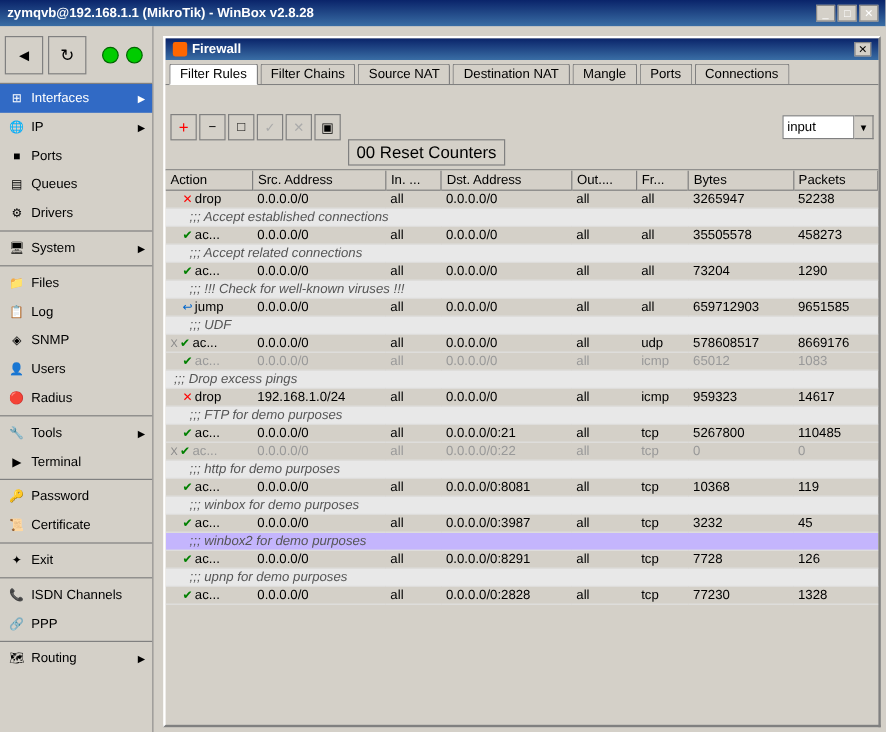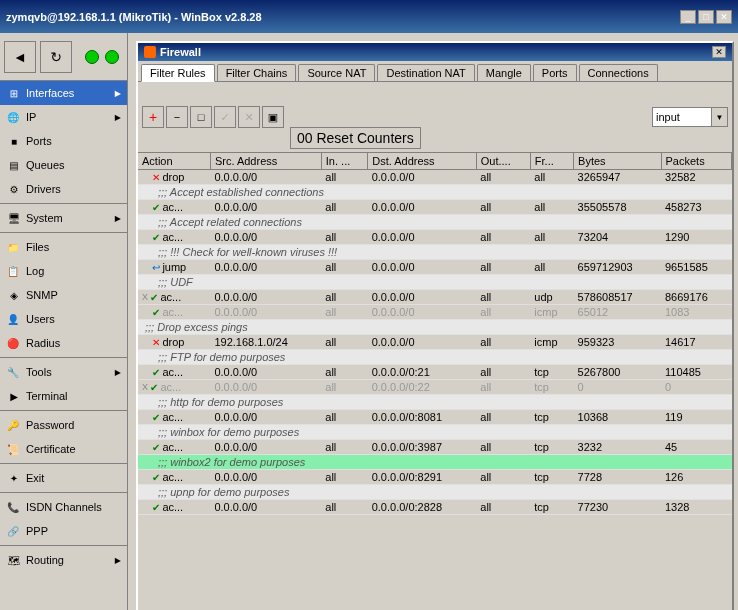--- a/index.html
+++ b/index.html
@@ -13,21 +13,21 @@
     }
 
     
     .title-bar {
       background: linear-gradient(to bottom, #0a246a, #3a6ea5);
       color: white;
       padding: 3px 6px;
       display: flex;
       align-items: center;
       justify-content: space-between;
-      height: 33px;
+      height: 22px;
     }
     .title-bar-text { font-size: 11px; font-weight: bold; }
     .title-bar-buttons { display: flex; gap: 2px; }
     .title-btn {
       width: 16px; height: 14px;
       background: #d4d0c8;
       border: 1px solid #888;
       font-size: 9px;
       display: flex; align-items: center; justify-content: center;
       cursor: pointer;
@@ -432,21 +432,21 @@
                       <span style="font-size: 10px; color: red;">✕</span>
                       <span>drop</span>
                     </div>
                   </td>
                   <td>0.0.0.0/0</td>
                   <td>all</td>
                   <td>0.0.0.0/0</td>
                   <td>all</td>
                   <td>all</td>
                   <td>3265947</td>
-                  <td>32582</td>
+                  <td>52238</td>
                 </tr>
                 <tr class="comment-row">
                   <td colspan="8" style="color: rgb(85, 85, 85); font-style: italic; background: rgb(232, 232, 232); padding-left: 20px;">;;; Accept established connections</td>
                 </tr>
                 <tr>
                   <td>
                     <div style="display: flex; align-items: center; gap: 2px;">
                       <span style="width: 8px; display: inline-block;"></span>
                       <span style="font-size: 10px; color: green;">✔</span>
                       <span>ac...</span>
@@ -619,21 +619,21 @@
                   </td>
                   <td>0.0.0.0/0</td>
                   <td>all</td>
                   <td>0.0.0.0/0:3987</td>
                   <td>all</td>
                   <td>tcp</td>
                   <td>3232</td>
                   <td>45</td>
                 </tr>
                 <tr class="comment-row">
-                  <td colspan="8" style="color: rgb(85, 85, 85); font-style: italic; background: #86efac; padding-left: 20px;">;;; winbox2 for demo purposes</td>
+                  <td colspan="8" style="color: rgb(85, 85, 85); font-style: italic; background: #c4b5fd; padding-left: 20px;">;;; winbox2 for demo purposes</td>
                 </tr>
                 <tr>
                   <td>
                     <div style="display: flex; align-items: center; gap: 2px;">
                       <span style="width: 8px; display: inline-block;"></span>
                       <span style="font-size: 10px; color: green;">✔</span>
                       <span>ac...</span>
                     </div>
                   </td>
                   <td>0.0.0.0/0</td>

